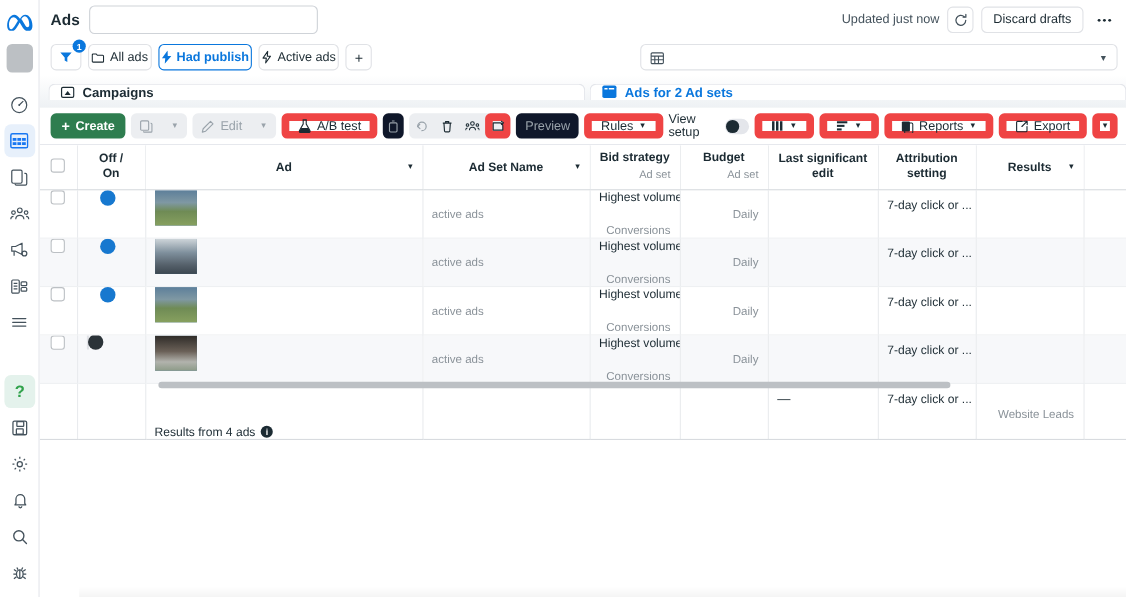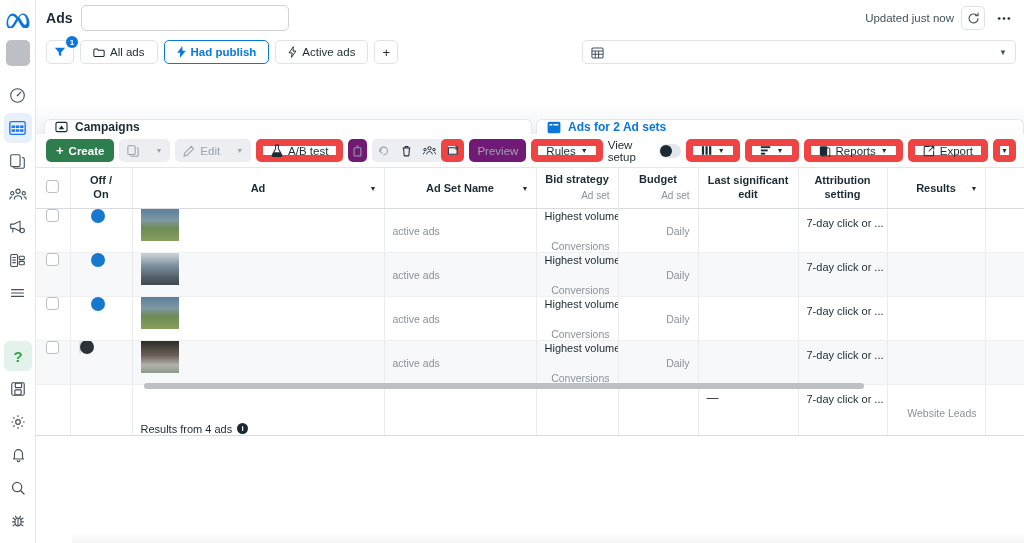--- a/index.html
+++ b/index.html
@@ -94,21 +94,21 @@
   }
   .btn.primary { background: #0a77dd; border-color: #0a77dd; color: #fff; font-weight: bold; padding: 0 12px; }
 
   
   .filterbar {
     height: 32px; display: flex; align-items: center;
     padding: 0 8px 0 10px; gap: 6px;
     flex: 0 0 32px;
   }
   .chip {
-    height: 24px; padding: 0 12px;
+    height: 24px; padding: 0 2px;
     border-radius: 5px; border: 1px solid #e0e2e6;
     background: #fff; font-size: 11.5px; color: #1c2b33;
     display: flex; align-items: center; gap: 5px; white-space: nowrap;
   }
   .chip.sel { border-color: #0a77dd; color: #0a77dd; font-weight: bold; }
   .chip.icononly { padding: 0 7px; position: relative; }
   .badge {
     position: absolute; top: -5px; right: -5px;
     width: 12px; height: 12px; border-radius: 50%;
     background: #0a77dd; color: #fff;
@@ -119,26 +119,25 @@
     margin-left: auto;
     width: 434px; height: 24px;
     border: 1px solid #e0e2e6; border-radius: 5px; background: #fff;
     display: flex; align-items: center; padding: 0 8px;
     color: #44525c;
   }
   .date-field .caret { margin-left: auto; }
 
   
   .objtabs {
-    display: flex; align-items: flex-end;
+    display: flex; align-items: center;
     height: 30px; flex: 0 0 30px;
     padding-left: 8px; padding-right: 0px;
     gap: 4px;
     background: linear-gradient(180deg,#ffffff 0%, #eef1f4 100%);
-    margin-top: 36px;
   }
   .objtab {
     flex: 1 1 0; min-width: 0;
     background: #fff;
     border-radius: 6px 6px 0 0;
     border: 1px solid #e4e6eb;
     border-bottom: none;
     display: flex; align-items: center;
     padding: 0 10px; gap: 7px;
     font-size: 12px; font-weight: bold; color: #1c2b33;
@@ -160,21 +159,21 @@
     display: flex; align-items: center;
     gap: 5px; padding: 0 8px 0 10px;
     border-bottom: 1px solid #e4e6eb;
     background: #fff;
   }
   .tb {
     height: 23px; border-radius: 5px;
     display: flex; align-items: center; justify-content: center;
     gap: 5px; padding: 0 8px;
     font-size: 11.5px; color: #1c2b33;
-    background: #701a75; border: none; white-space: nowrap;
+    background: #0f172a; border: none; white-space: nowrap;
   }
   .tb.green { background: #2e7d4f; color: #fff; font-weight: bold; padding: 0 10px; }
   .tb.white { background: #fff; border: 7px solid #ef4444; }
   .tb.muted { color: #9aa3ab; }
   .tb.sq { width: 23px; padding: 0; }
   .tb-caret { font-size: 7px; color: #1c2b33; }
   .tb-group { display: flex; align-items: center; background: #eceef1; border-radius: 5px; height: 23px; }
   .tb-group .tb { background: transparent; }
   .toggle-wrap { display: flex; align-items: center; gap: 6px; font-size: 11.5px; color: #1c2b33; }
   .toggle {
@@ -403,20 +402,21 @@
       <div class="topbar-title">Ads</div>
       <div class="acct-input"></div>
       <div class="topbar-right">
         <div class="updated-text">Updated just now</div>
         <div class="icon-btn">
           <svg width="13" height="13" viewBox="0 0 16 16" fill="none" stroke="#44525c" stroke-width="1.4">
               <path d="M13.5 8a5.5 5.5 0 11-1.7-4" stroke-linecap="round"></path>
               <path d="M13.6 1.4v3h-3" stroke-linecap="round" stroke-linejoin="round"></path>
             </svg>
         </div>
+        <div class="btn">Discard drafts</div>
         <div class="icon-btn plain">
           <svg width="14" height="5" viewBox="0 0 16 5">
               <circle cx="2.5" cy="2.5" r="1.5" fill="#1c2b33"></circle>
               <circle cx="8" cy="2.5" r="1.5" fill="#1c2b33"></circle>
               <circle cx="13.5" cy="2.5" r="1.5" fill="#1c2b33"></circle>
             </svg>
         </div>
       </div>
     </div>
 

